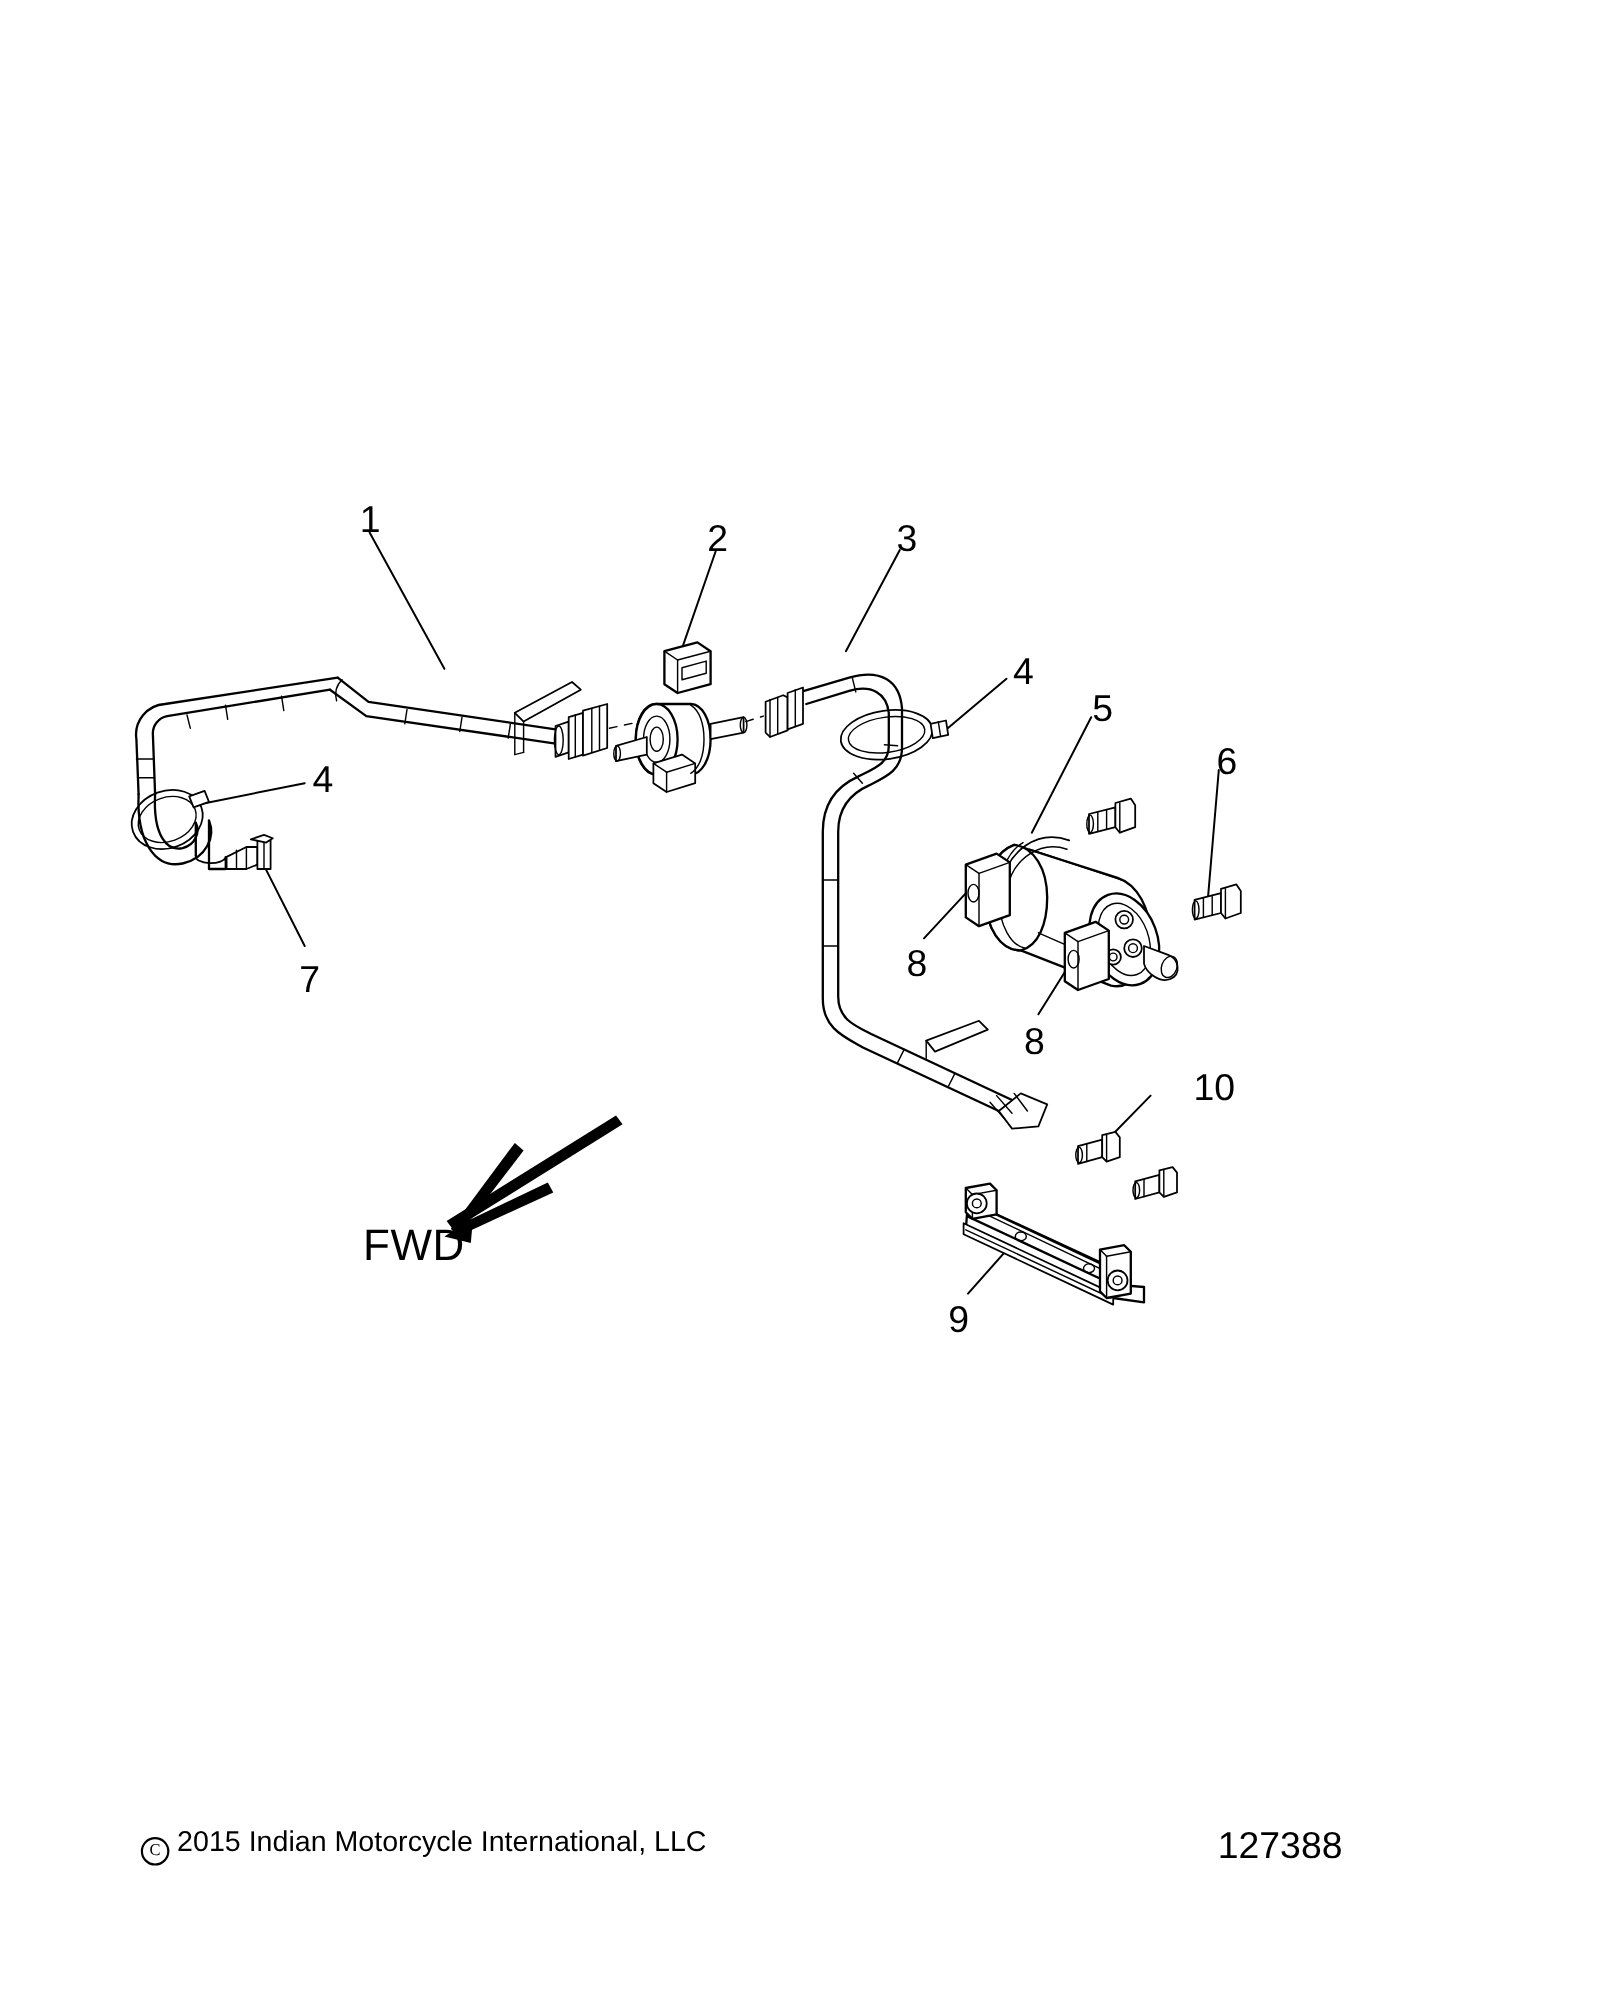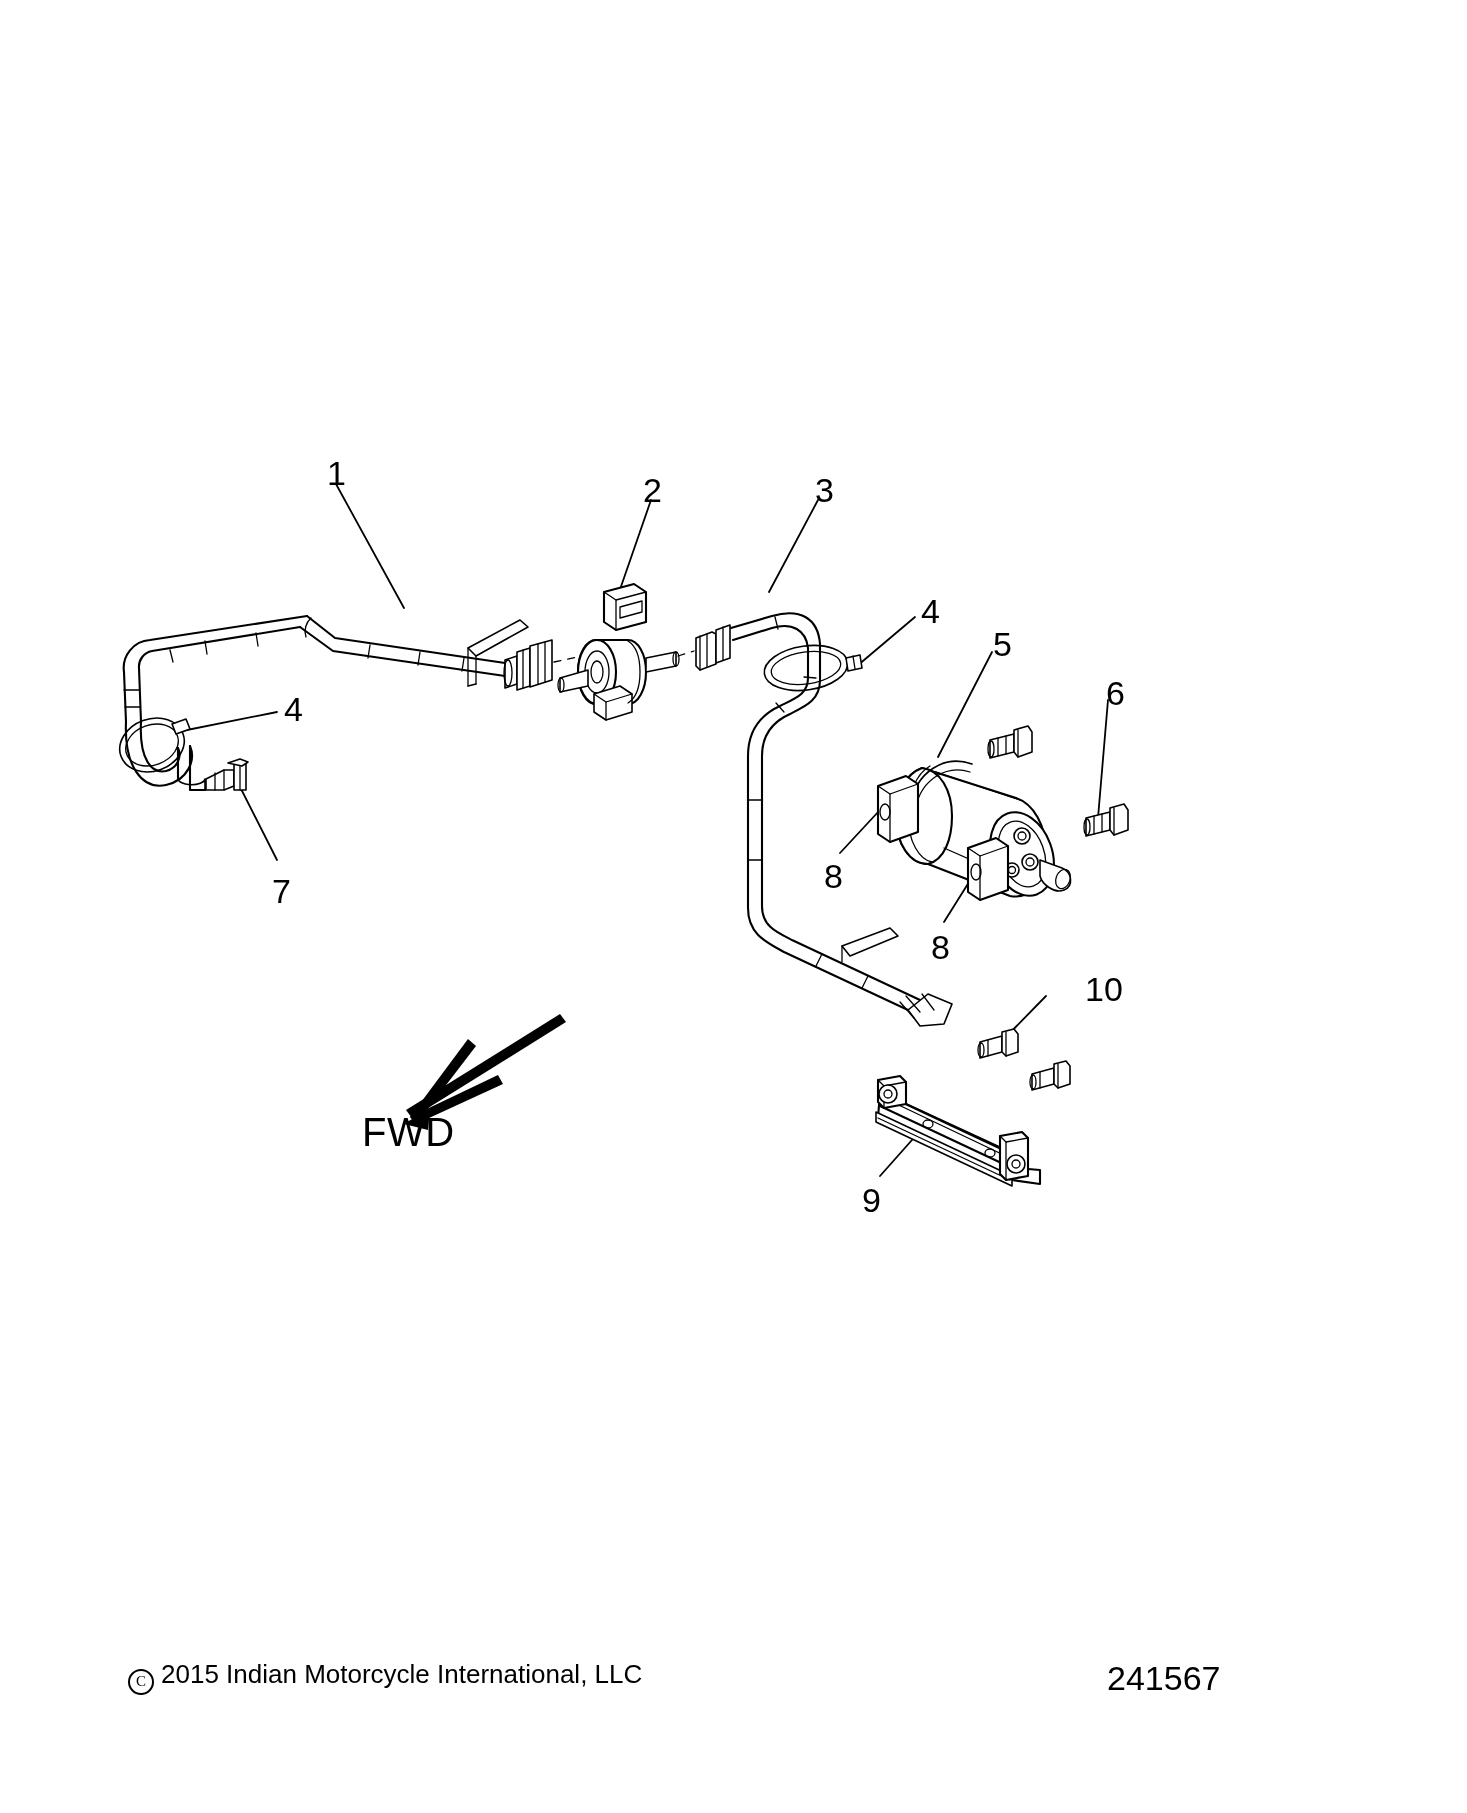--- a/index.html
+++ b/index.html
@@ -345,21 +345,21 @@
   <div class="callout-label" style="left:284px;  top:692px;">4</div>
   <div class="callout-label" style="left:921px;  top:594px;">4</div>
   <div class="callout-label" style="left:993px;  top:627px;">5</div>
   <div class="callout-label" style="left:1106px; top:676px;">6</div>
   <div class="callout-label" style="left:272px;  top:874px;">7</div>
   <div class="callout-label" style="left:824px;  top:859px;">8</div>
   <div class="callout-label" style="left:931px;  top:930px;">8</div>
   <div class="callout-label" style="left:862px;  top:1183px;">9</div>
   <div class="callout-label" style="left:1049px; top:972px;margin-left:36px;">10</div>
 
-  <div class="fwd-label" style="left:330px; top:1110px;margin-left:32px;">FWD</div>
+  <div class="fwd-label" style="left:330px; top:1110px;">FWD</div>
 
   <div class="footer-copyright">
     <span class="copy-mark">C</span><span>2015 Indian Motorcycle International, LLC</span>
   </div>
 
-  <div class="footer-drawing-number">241567</div>
+  <div class="footer-drawing-number">127388</div>
 
 </div>
 
 </body></html>

